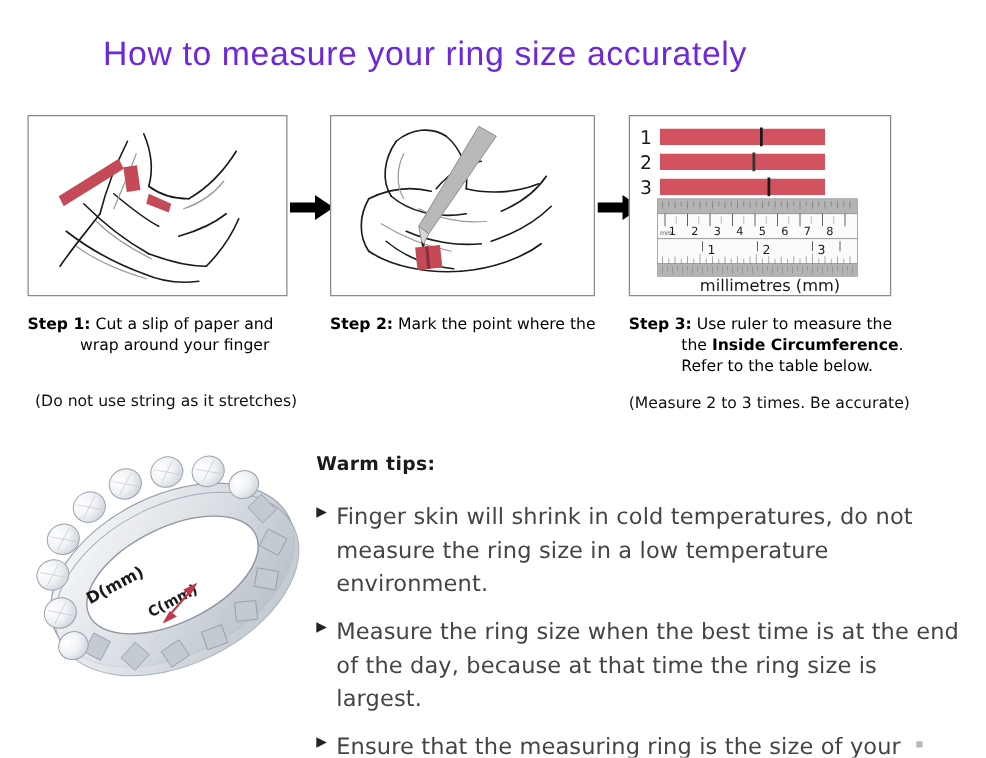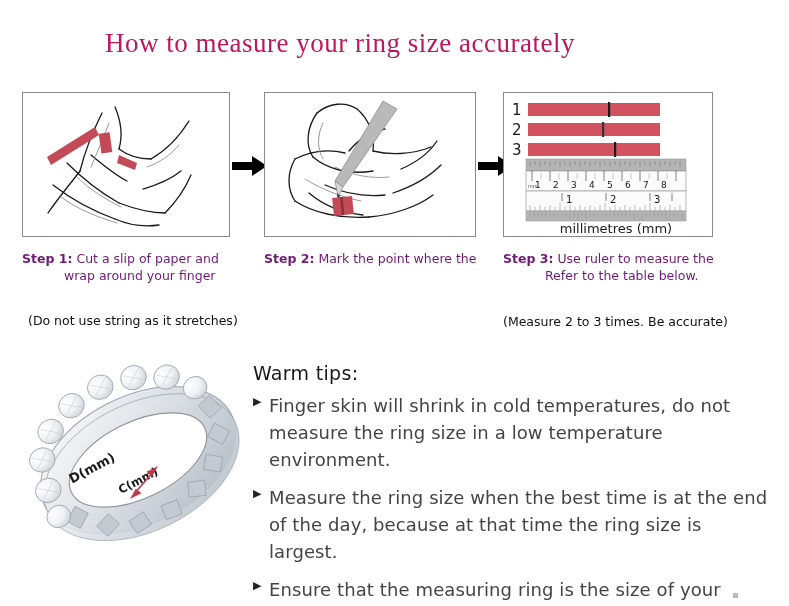--- a/index.html
+++ b/index.html
@@ -14,25 +14,25 @@
     overflow: hidden;
     font-family: "DejaVu Sans", sans-serif;
     color: #111;
   }
 
   .page-title {
     position: absolute;
     left: 0; top: 28px;
     width: 680px;
     text-align: center;
-    font-family: Liberation Serif, serif;
+    font-family: Liberation Sans, sans-serif;
     font-size: 27px;
     font-weight: 400;
     letter-spacing: 0.5px;
-    color: #be185d;
+    color: #6d28d9;
   }
 
   
   .panel {
     position: absolute;
     border: 1px solid #8a8a8a;
     background: #fff;
     box-sizing: border-box;
     overflow: hidden;
   }
@@ -48,21 +48,21 @@
   }
   #arrow1 { left: 232px; }
   #arrow2 { left: 478px; }
 
   
   .caption {
     position: absolute;
     font-family: "DejaVu Sans", sans-serif;
     font-size: 12.5px;
     line-height: 17px;
-    color: #701a75;
+    color: #000000;
   }
   .caption b { font-weight: 700; }
   .cap-indent { display: block; padding-left: 42px; }
   #cap1 { left: 22px;  top: 250px; width: 240px; }
   #cap2 { left: 264px; top: 250px; width: 230px; }
   #cap3 { left: 503px; top: 250px; width: 250px; }
 
   .note {
     position: absolute;
     font-family: "DejaVu Sans", sans-serif;
@@ -80,24 +80,24 @@
   }
 
   
   #tips {
     position: absolute;
     left: 253px; top: 362px;
     width: 520px;
   }
   .tips-heading {
     font-family: "DejaVu Sans", sans-serif;
-    font-size: 19px;
-    font-weight: 400;
+    font-size: 15px;
+    font-weight: 700;
     color: #1a1a1a;
-    margin: 0 0 8px 0;
+    margin: 0 0 20px 0;
     letter-spacing: 0.3px;
   }
   .tip {
     display: flex;
     align-items: flex-start;
     margin-bottom: 11px;
   }
   .tip-bullet {
     flex: 0 0 auto;
     width: 16px;
@@ -287,20 +287,21 @@
   <b>Step 1:</b><span> Cut a slip of paper and</span>
   <span class="cap-indent">wrap around your finger</span>
 </div>
 
 <div class="caption" id="cap2">
   <b>Step 2:</b><span> Mark the point where the</span>
 </div>
 
 <div class="caption" id="cap3">
   <b>Step 3:</b><span> Use ruler to measure the</span>
+  <span class="cap-indent"><span>the </span><b>Inside Circumference</b><span>.</span></span>
   <span class="cap-indent">Refer to the table below.</span>
 </div>
 
 <div class="note" id="note1">(Do not use string as it stretches)</div>
 <div class="note" id="note3">(Measure 2 to 3 times. Be accurate)</div>
 
 <svg id="ring-figure" viewBox="0 0 232 215">
   <defs>
     <radialGradient id="gemGrad" cx="35%" cy="30%" r="75%">
       <stop offset="0%" stop-color="#ffffff"></stop>

